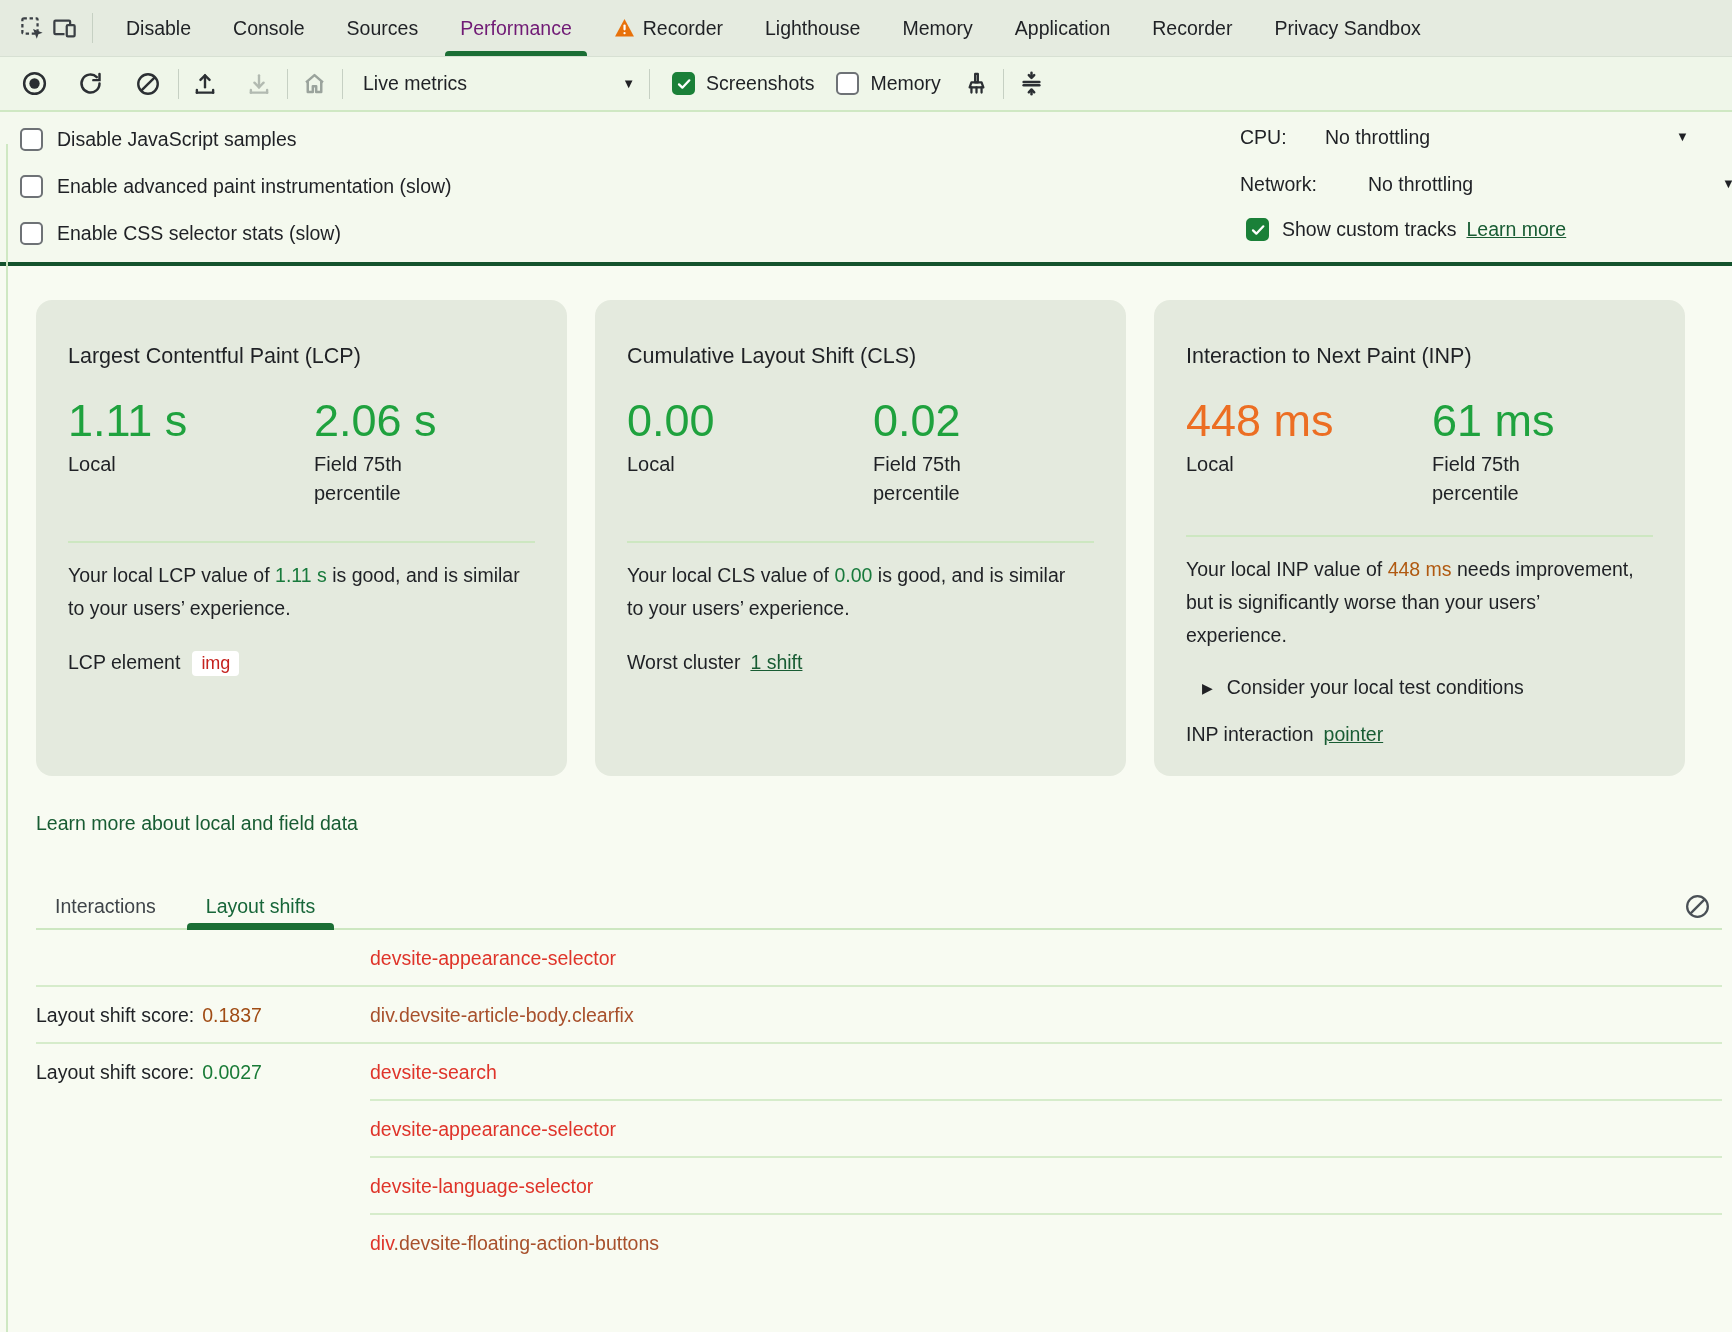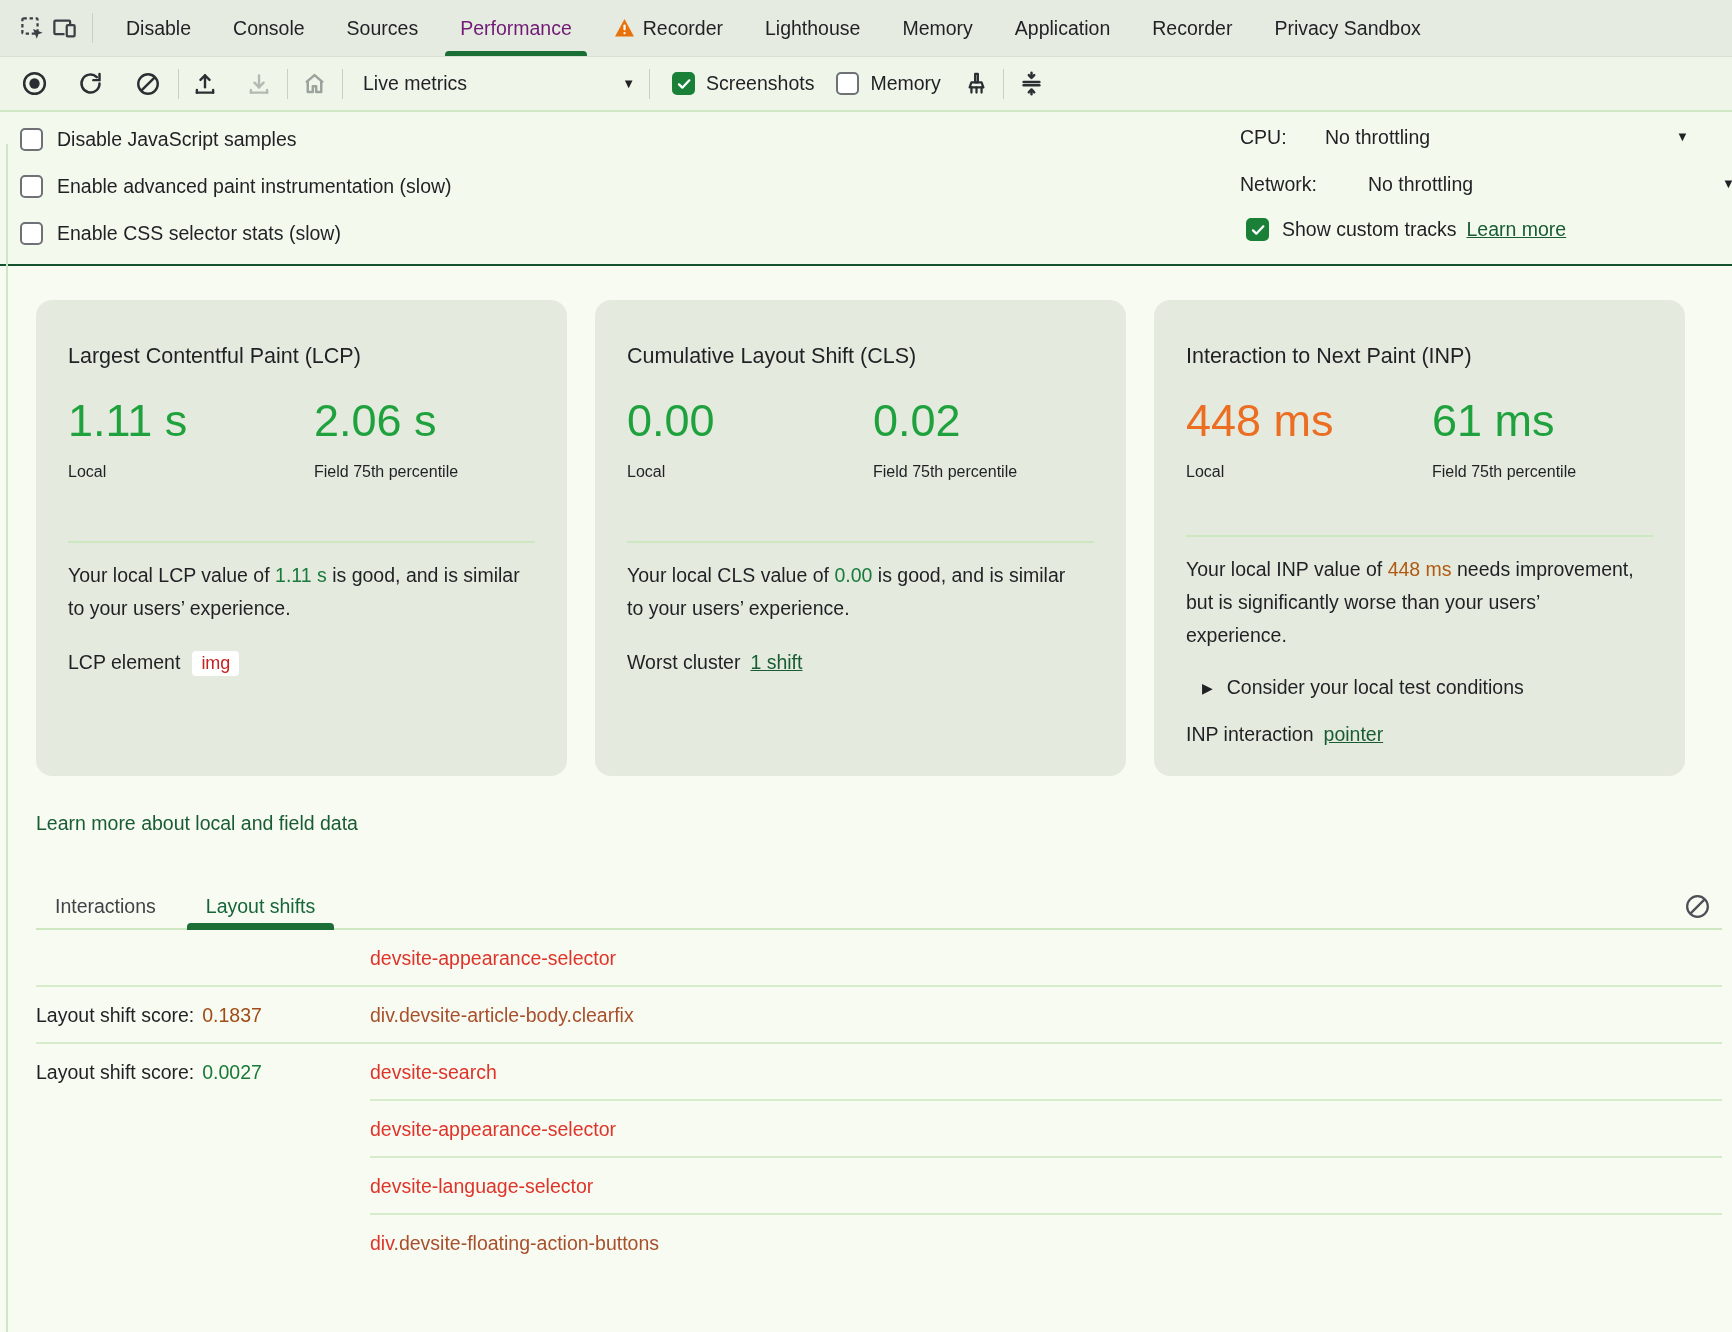--- a/index.html
+++ b/index.html
@@ -25,38 +25,38 @@
     padding-left:18px; border-bottom:2px solid #cfe8c3; white-space:nowrap;
   }
   .tbtn { width:32px; height:36px; background:none; border:none; display:flex; align-items:center; justify-content:center; margin-right:22px; flex:0 0 auto; cursor:pointer; }
   .toolbar .vdiv { margin:0 10px 0 0; }
   .select { width:296px; display:flex; align-items:center; justify-content:space-between; padding:0 14px 0 10px; font-size:19.5px; cursor:pointer; flex:0 0 auto; }
   .caret { font-size:13px; color:#202124; }
   .cbrow { display:flex; align-items:center; margin:0 14px 0 12px; cursor:pointer; flex:0 0 auto; font-size:19.5px; }
   .cb { width:23px; height:23px; border-radius:5px; border:2.2px solid #6e7276; background:#fff; margin-right:11px; display:flex; align-items:center; justify-content:center; flex:0 0 auto; }
   .cb.checked { background:#1a8038; border-color:#1a8038; }
   
-  .settings { height:154px; background:#f4f9ee; border-bottom:2px solid #14532d; position:relative; padding-top:4px; }
+  .settings { height:154px; background:#f4f9ee; border-bottom:4px solid #14532d; position:relative; padding-top:4px; }
   .set-row { display:flex; align-items:center; height:47px; padding-left:20px; font-size:19.5px; }
   .abs { position:absolute; font-size:19.5px; }
   .throttle-caret { position:absolute; font-size:13px; }
   .glink { color:#185c33; text-decoration:underline; cursor:pointer; }
   
   .content { height:1121px; background:#f8fbf2; position:relative; }
   .left-border { position:absolute; left:6px; top:-156px; width:2px; height:1277px; background:#cfe8c3; }
   h2.lfm { font-size:25px; font-weight:600; margin:44px 0 0 36px; letter-spacing:.2px; }
   .cards { display:flex; gap:28px; margin:34px 0 0 36px; }
   .card { width:531px; height:476px; background:#e4eade; border-radius:16px; padding:30px 32px; display:flex; flex-direction:column; }
   .card-title { font-size:21.5px; font-weight:500; margin-top:14px; }
   .vals { display:flex; margin-top:24px; height:128px; }
   .vcol1 { width:246px; }
   .big { font-size:45px; line-height:56px; font-weight:400; }
   .green-big { color:#1fa23e; }
   .orange-big { color:#ec6e23; }
-  .vlabel { font-size:16px; margin-top:8px; width:160px; line-height:29px; }
+  .vlabel { font-size:20px; margin-top:1px; width:160px; line-height:29px; }
   .cdiv { height:2px; background:#cde7c1; margin-top:20px; }
   .cdesc { font-size:19.5px; line-height:33px; margin-top:16px; width:456px; }
   .dv-green { color:#187a3c; }
   .dv-orange { color:#b05910; }
   .cfooter { display:flex; align-items:flex-start; margin-top:26px; font-size:19.5px; font-weight:500; }
   .chip { background:#fff; color:#c5221f; font-weight:400; font-size:18px; padding:2px 9px; border-radius:4px; margin-left:12px; }
   .cfooter .glink { font-weight:400; margin-left:10px; }
   .disclosure { display:flex; align-items:center; margin:24px 0 0 16px; font-size:19.5px; font-weight:500; cursor:pointer; }
   .disclosure .tri { font-size:14px; margin-right:14px; color:#202124; }
   a.page-link { display:inline-block; margin:36px 0 0 36px; font-size:19.5px; color:#185c33; cursor:pointer; }

